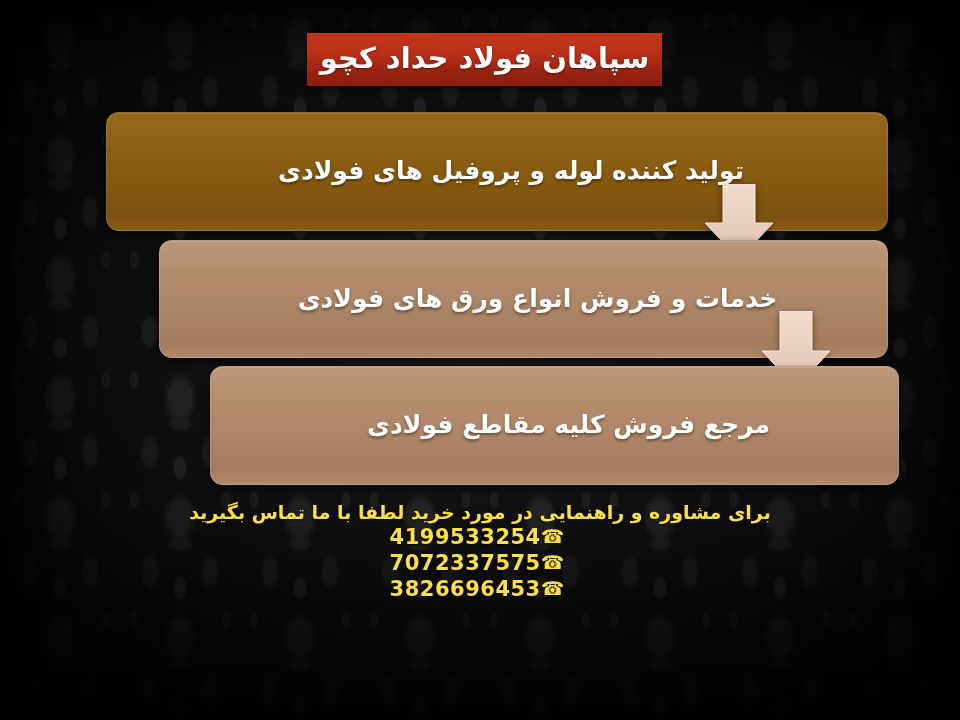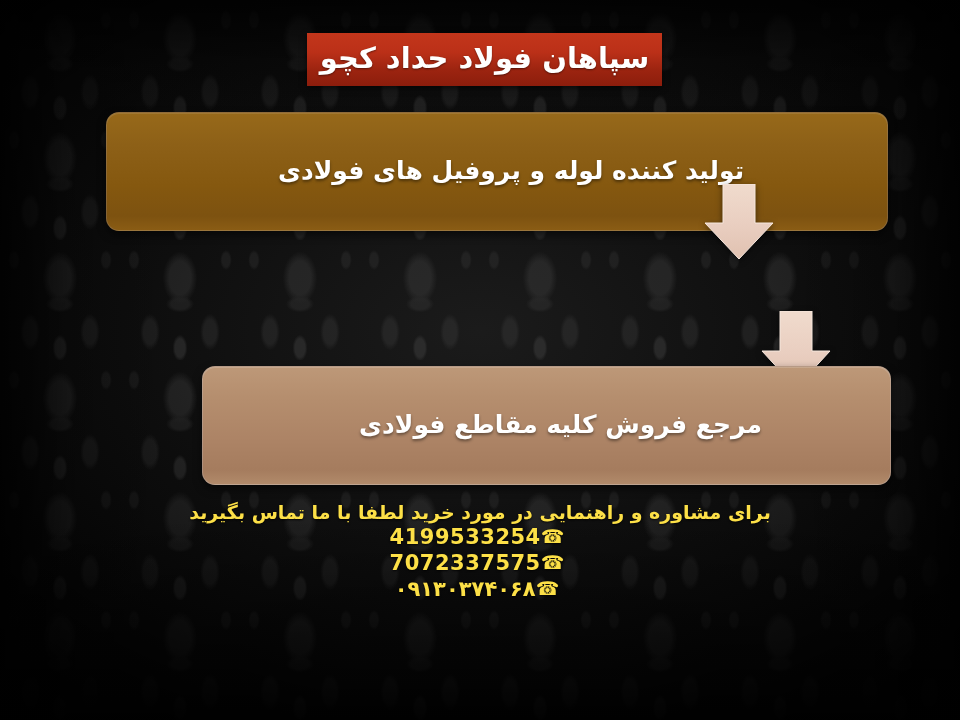--- a/index.html
+++ b/index.html
@@ -111,21 +111,21 @@
     left: 159px;
     top: 240px;
     width: 699px;
     height: 116px;
     background:
       linear-gradient(to bottom, #bd9879 0%, #b48d6d 26%, #ab8365 60%, #a47b5d 88%, #b08868 100%);
     border: 1px solid #c9cbdd40;
     box-shadow: 0 4px 9px rgba(0,0,0,0.55), inset 0 1px 0 rgba(255,255,255,0.16);
   }
   #bar-3 {
-    left: 202px;
+    left: 210px;
     top: 366px;
     width: 659px;
     height: 117px;
     background:
       linear-gradient(to bottom, #bd9878 0%, #b58e6e 26%, #ad8466 60%, #a57c5e 88%, #b18a6a 100%);
     border: 1px solid #c9cbdd40;
     box-shadow: 0 4px 9px rgba(0,0,0,0.55), inset 0 1px 0 rgba(255,255,255,0.16);
   }
 
   
@@ -189,20 +189,23 @@
     <defs>
       <linearGradient id="agrad1" x1="0" y1="0" x2="0" y2="1">
         <stop offset="0%" stop-color="#f0dbcd"></stop>
         <stop offset="55%" stop-color="#e9cec0"></stop>
         <stop offset="100%" stop-color="#e0c1b0"></stop>
       </linearGradient>
     </defs>
     <polygon points="20,0 52,0 52,39 70,39 36,75 2,39 20,39" fill="url(#agrad1)" stroke="#f6e7dd" stroke-width="1"></polygon>
   </svg>
 
+  <div class="bar" id="bar-2">
+    <span class="bar-label">خدمات و فروش انواع ورق های فولادی</span>
+  </div>
 
   <svg class="arrow" id="arrow-2" viewBox="0 0 72 78">
     <defs>
       <linearGradient id="agrad2" x1="0" y1="0" x2="0" y2="1">
         <stop offset="0%" stop-color="#f0dbcd"></stop>
         <stop offset="55%" stop-color="#e9cec0"></stop>
         <stop offset="100%" stop-color="#e0c1b0"></stop>
       </linearGradient>
     </defs>
     <polygon points="20,0 52,0 52,40 70,40 36,77 2,40 20,40" fill="url(#agrad2)" stroke="#f6e7dd" stroke-width="1"></polygon>
@@ -217,17 +220,17 @@
 
     <div class="phone-row">
       <span class="phone-icon">☎</span><span class="phone-number">4199533254</span>
     </div>
 
     <div class="phone-row">
       <span class="phone-icon">☎</span><span class="phone-number">7072337575</span>
     </div>
 
     <div class="phone-row">
-      <span class="phone-icon">☎</span><span class="phone-number">۰۹۱۳۰۳۷۴۰۶۸</span>
+      <span class="phone-icon">☎</span><span class="phone-number">3826696453</span>
     </div>
   </div>
 
 </div>
 
 </body></html>

